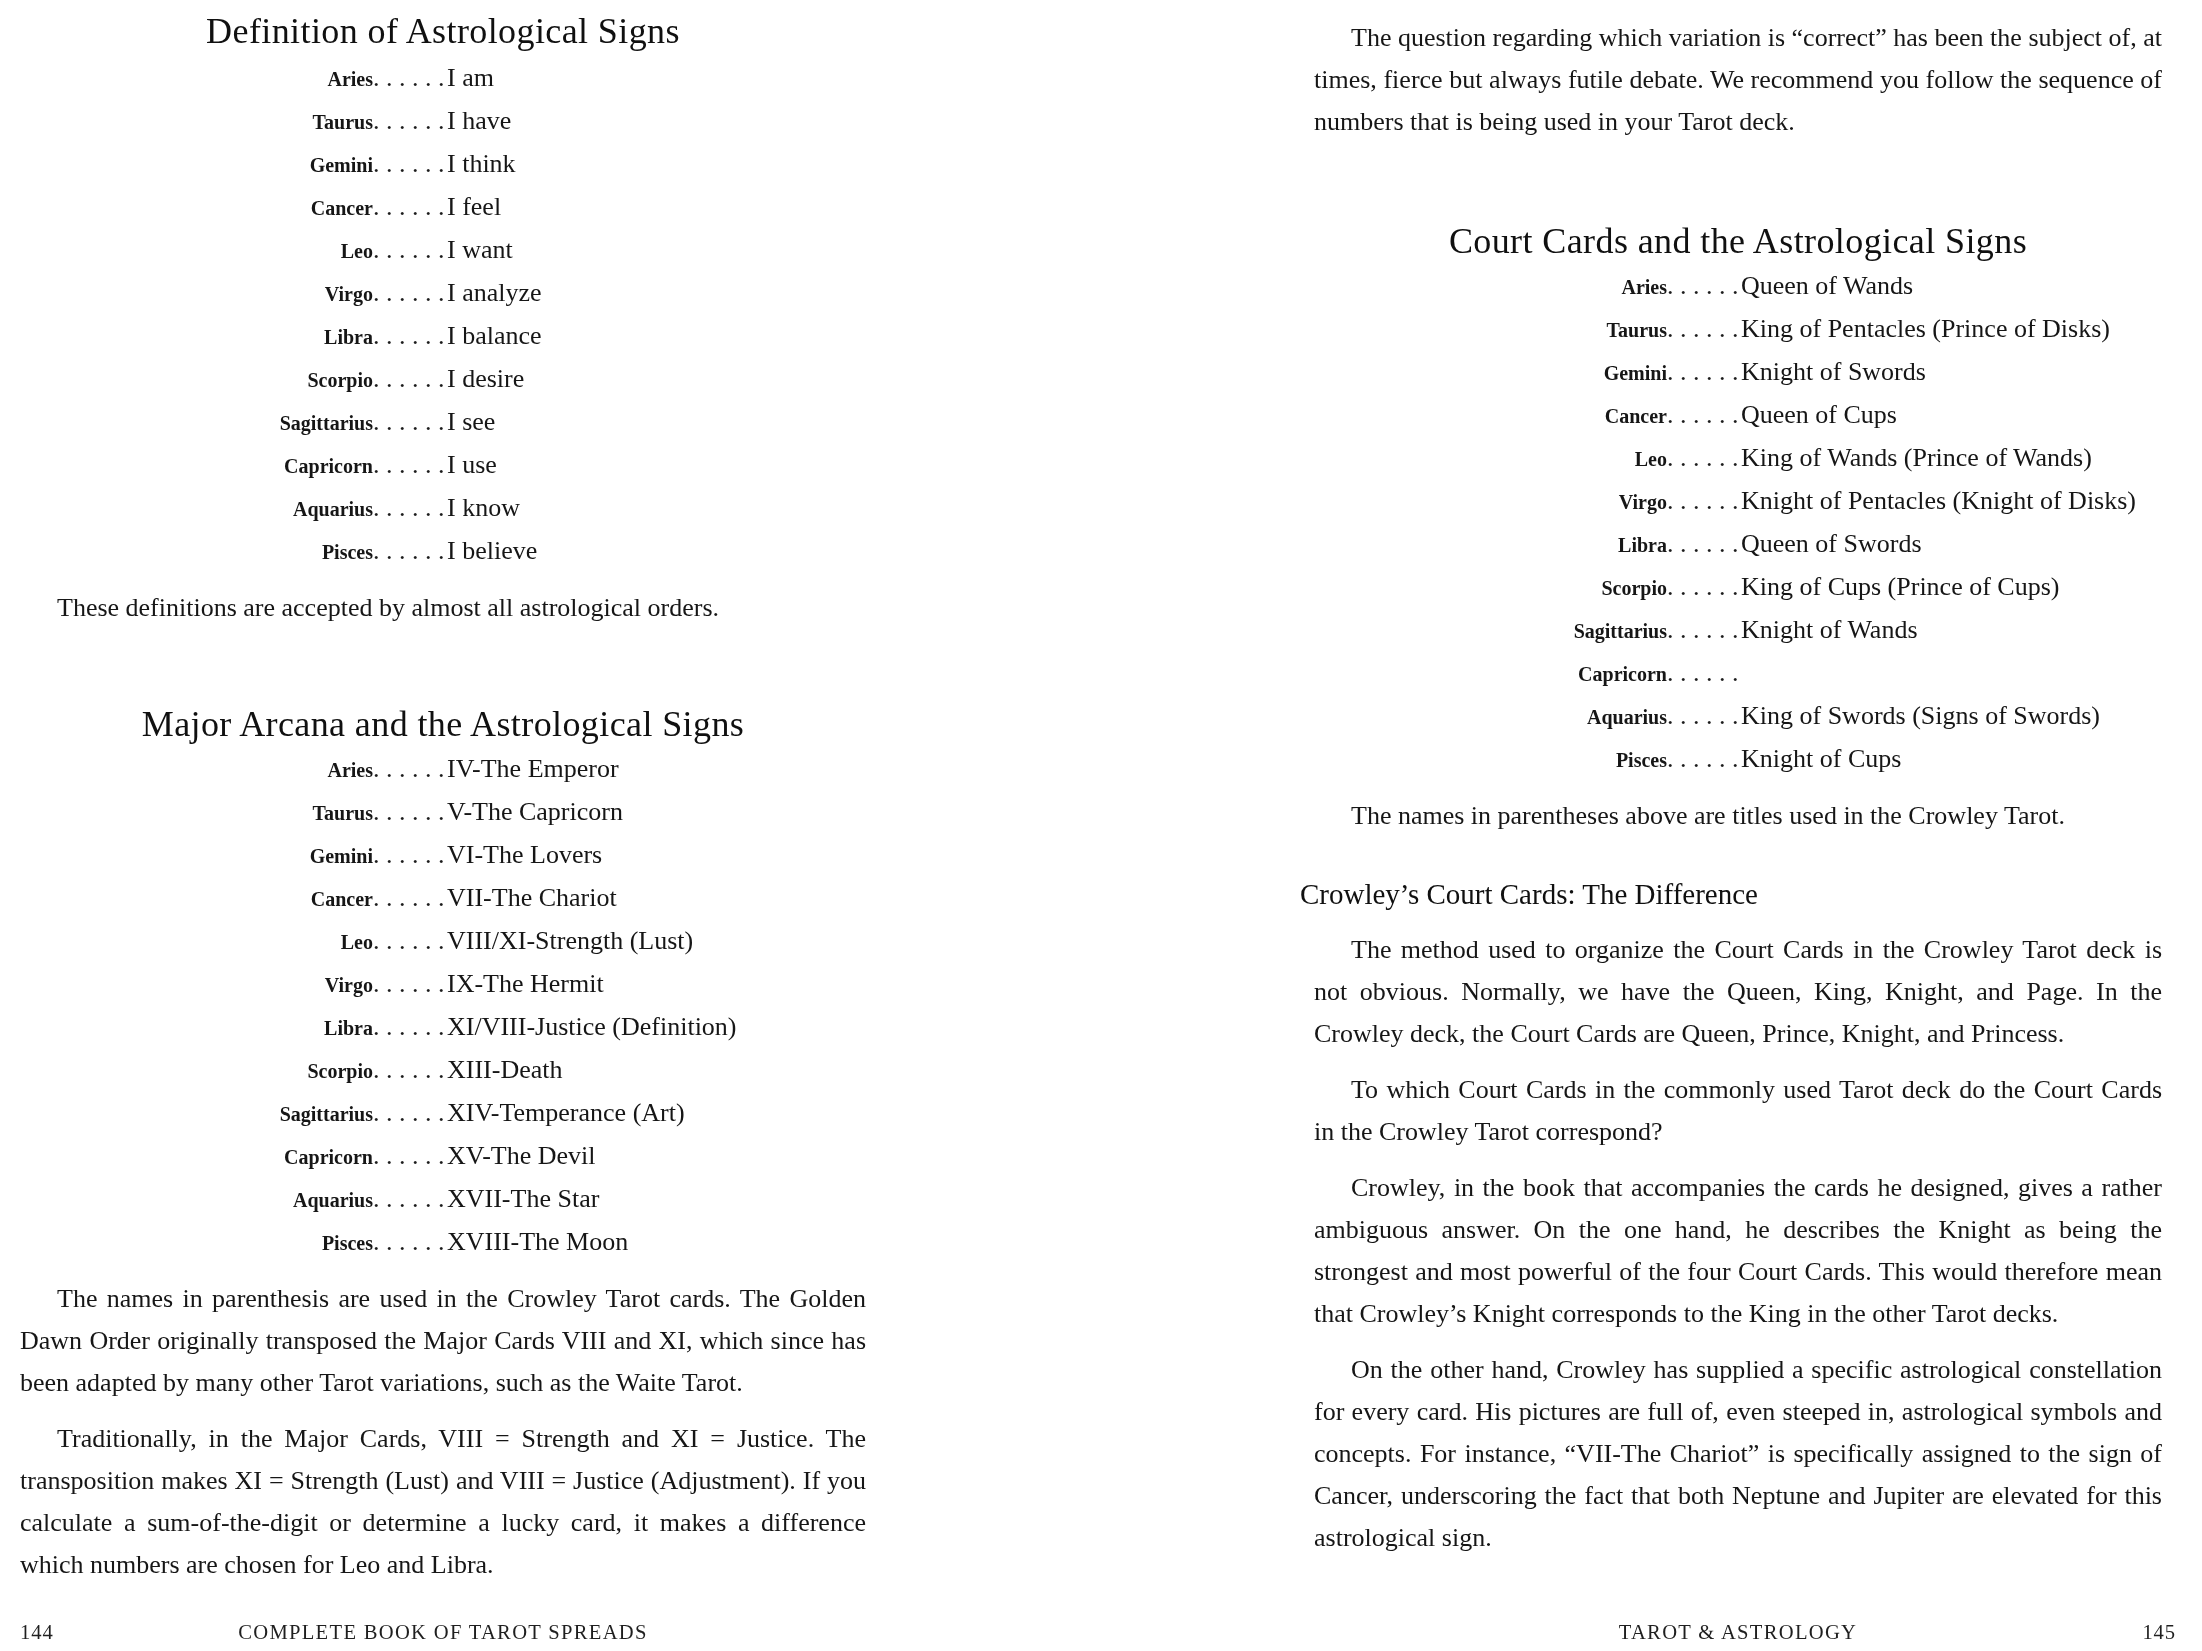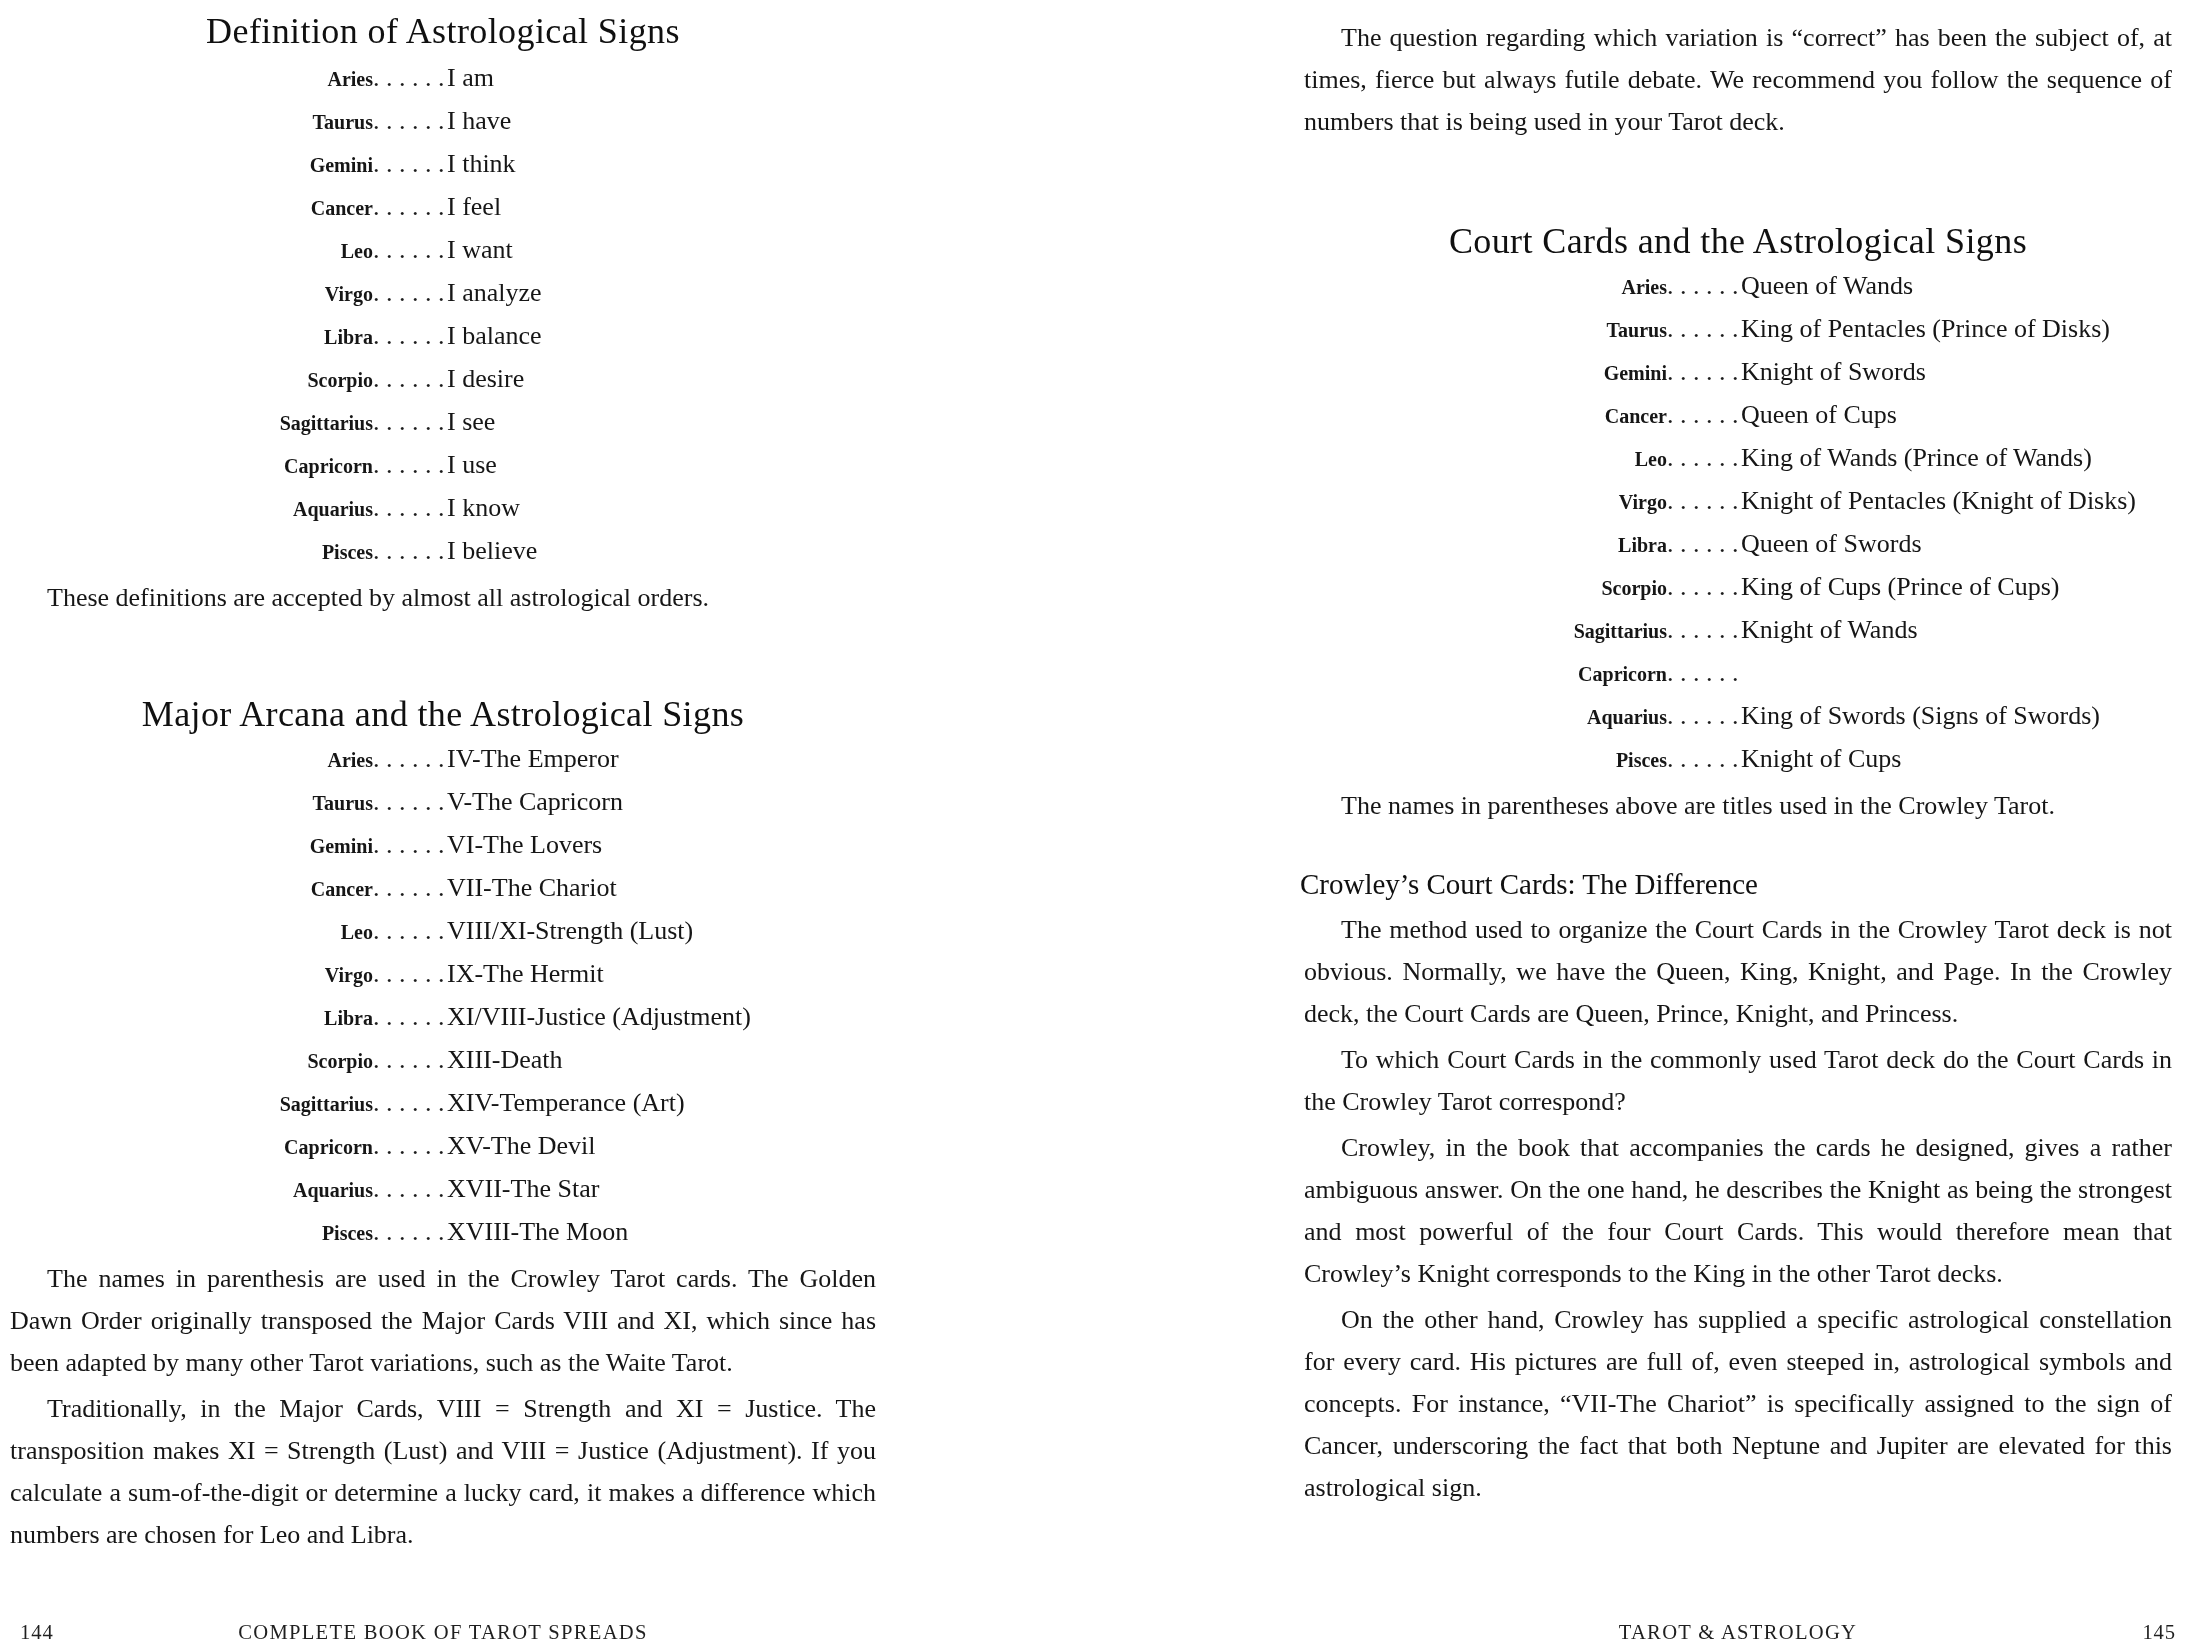--- a/index.html
+++ b/index.html
@@ -20,21 +20,21 @@
   #title-major{margin-top:71px;}
   #title-court{margin-top:74px;}
 
   .leader-list{margin:0;}
   .leader-list .row{display:flex;align-items:baseline;line-height:42px;}
   .leader-list .sign{flex:0 0 367px;text-align:right;font-weight:700;font-size:20px;white-space:nowrap;}
   .leader-list .dots{flex:0 0 74px;font-size:26px;white-space:pre;overflow:hidden;color:#1c1c1c;}
   .leader-list .def{flex:1;font-size:26px;white-space:nowrap;}
 
   .para{
-    font-size:26px;line-height:42px;margin:4px;
+    font-size:26px;line-height:42px;margin:14px;
     text-align:justify;text-indent:37px;color:#161616;
   }
   .single{text-align:left;}
   #list-definitions{margin-top:2.6px;}
   #intro{margin-top:17px;}
 
   .subhead{
     font-size:29px;line-height:42px;font-weight:400;margin:36px 0 0 0;
     text-align:left;color:#101010;white-space:nowrap;
   }
@@ -149,21 +149,21 @@
         <span class="def">VIII/XI-Strength (Lust)</span>
     </div>
     <div class="row">
       <span class="sign">Virgo</span>
         <span class="dots">. . . . . .</span>
         <span class="def">IX-The Hermit</span>
     </div>
     <div class="row">
       <span class="sign">Libra</span>
         <span class="dots">. . . . . .</span>
-        <span class="def">XI/VIII-Justice (Adjustment)</span>
+        <span class="def">XI/VIII-Justice (Definition)</span>
     </div>
     <div class="row">
       <span class="sign">Scorpio</span>
         <span class="dots">. . . . . .</span>
         <span class="def">XIII-Death</span>
     </div>
     <div class="row">
       <span class="sign">Sagittarius</span>
         <span class="dots">. . . . . .</span>
         <span class="def">XIV-Temperance (Art)</span>

